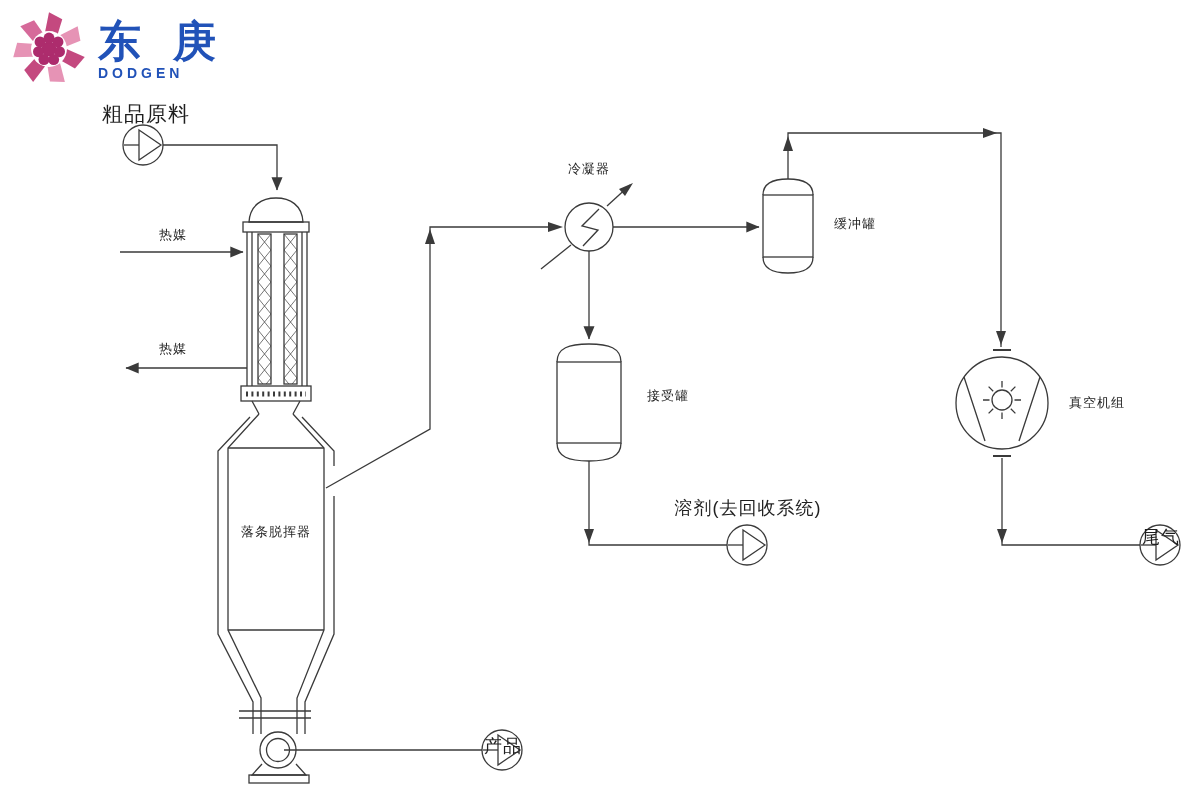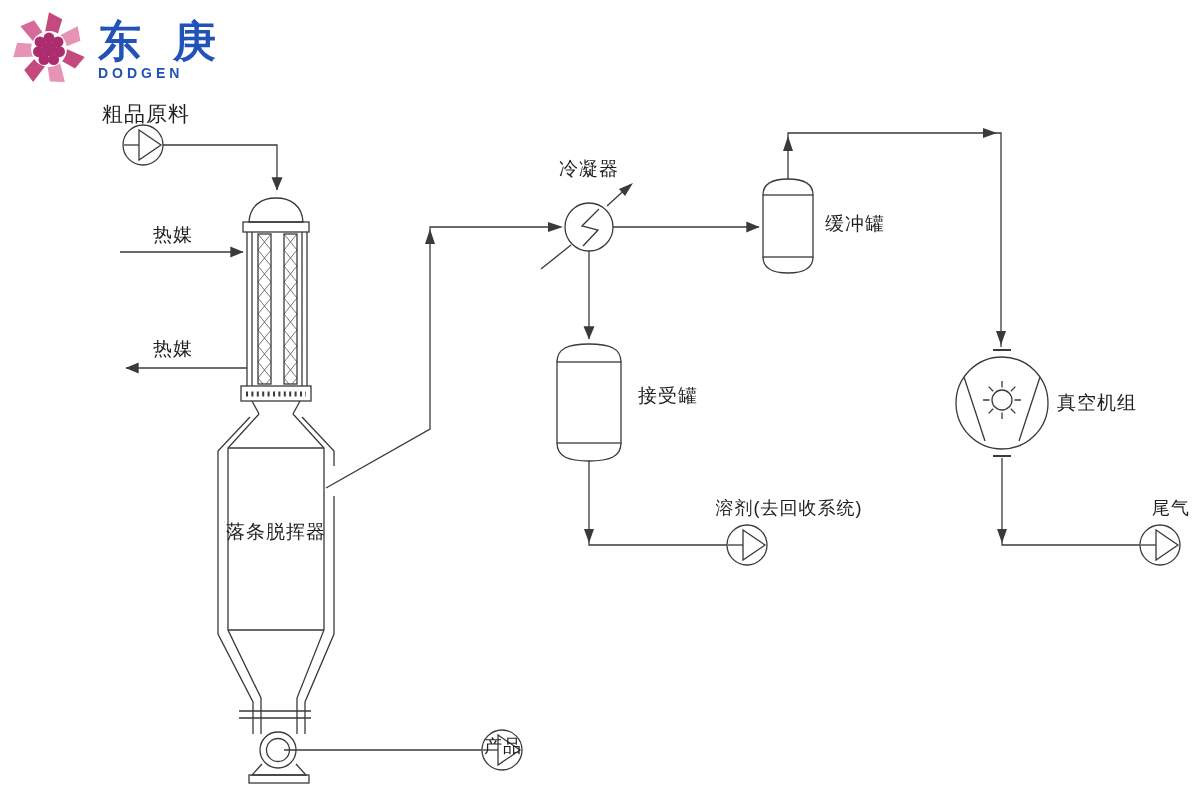--- a/index.html
+++ b/index.html
@@ -3,21 +3,21 @@
 <meta charset="utf-8">
 <style>
   html,body{margin:0;padding:0;background:#fff;}
   #stage{
     position:relative;width:1200px;height:800px;background:#ffffff;overflow:hidden;
     font-family:"Liberation Sans", sans-serif;
   }
   #flowsheet{position:absolute;left:0;top:0;}
   .lbl{
     position:absolute;transform:translate(-50%,-50%);
-    white-space:nowrap;color:#1f1f1f;font-size:19px;letter-spacing:1px;
+    white-space:nowrap;color:#1f1f1f;font-size:13px;letter-spacing:1px;
   }
   .lbl.big{font-size:21px;}
   .lbl.small{font-size:18px;}
   
   .logo{position:absolute;left:10px;top:10px;display:flex;align-items:flex-start;gap:10px;}
   .logo-flower{width:78px;height:78px;}
   .logo-text{display:flex;flex-direction:column;margin-top:10px;}
   .logo-cn{display:flex;gap:32px;color:#2152b8;font-size:43px;line-height:1.0;font-weight:600;}
   .logo-en{color:#2152b8;font-size:14px;font-weight:bold;letter-spacing:4px;margin-top:2px;}
 </style>
@@ -161,23 +161,23 @@
   </svg>
 
   <div>
     <div class="lbl big" style="left:146px;top:114px;">粗品原料</div>
     <div class="lbl" style="left:173px;top:235px;">热媒</div>
     <div class="lbl" style="left:173px;top:349px;">热媒</div>
     <div class="lbl" style="left:276px;top:532px;">落条脱挥器</div>
     <div class="lbl" style="left:589px;top:169px;">冷凝器</div>
     <div class="lbl" style="left:855px;top:224px;">缓冲罐</div>
     <div class="lbl" style="left:668px;top:396px;text-align:right;">接受罐</div>
-    <div class="lbl small" style="left:789px;top:508px;">溶剂(去回收系统)</div>
+    <div class="lbl small" style="left:748px;top:508px;">溶剂(去回收系统)</div>
     <div class="lbl" style="left:1097px;top:403px;">真空机组</div>
-    <div class="lbl small" style="left:1161px;top:508px;margin-left:10px;">尾气</div>
+    <div class="lbl small" style="left:1161px;top:537px;">尾气</div>
     <div class="lbl small" style="left:503px;top:710px;margin-top:36px;">产品</div>
   </div>
 
   <div class="logo">
     <svg class="logo-flower" viewBox="0 0 100 100">
       <g stroke="none">
         <g>
           <polygon points="50,3 67,12 60,35 45,28" fill="#c4497f" transform="rotate(0 50 50)"></polygon>
           <polygon points="50,3 67,12 60,35 45,28" fill="#e693b5" transform="rotate(51.4 50 50)"></polygon>
           <polygon points="50,3 67,12 60,35 45,28" fill="#c4497f" transform="rotate(102.8 50 50)"></polygon>

